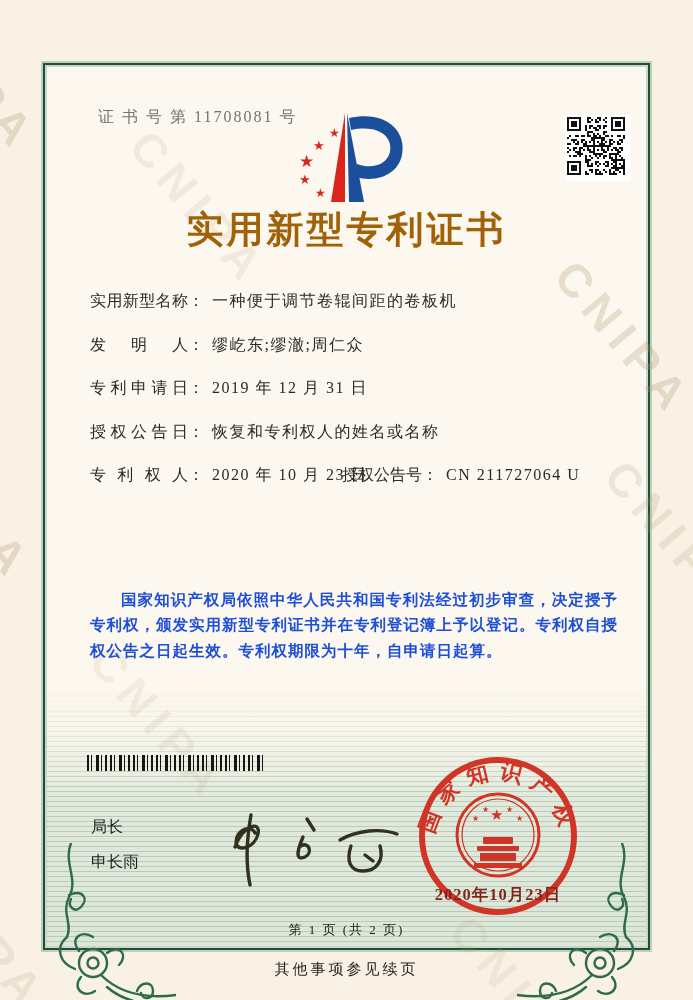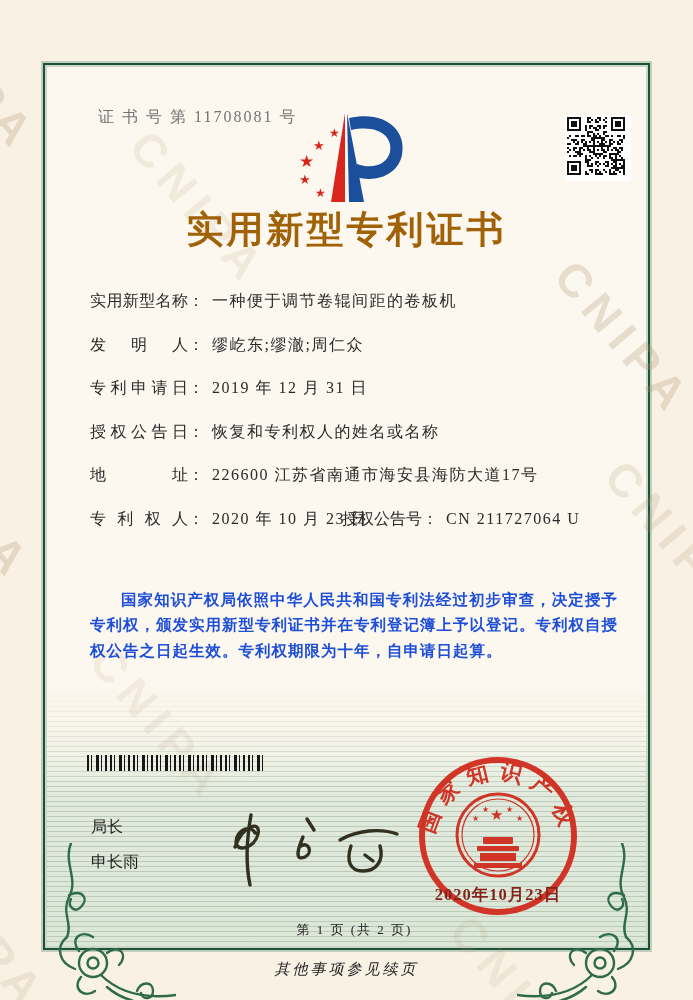--- a/index.html
+++ b/index.html
@@ -61,27 +61,27 @@
       #161616 14px 15px, rgba(0,0,0,0) 15px 18px,
       #161616 18px 20px, rgba(0,0,0,0) 20px 23px);
   }
   
   .signer{position:absolute;left:46px;top:752px;font-size:16px;color:#1e1e1e;font-family:Liberation Mono, monospace;}
   .signer .name{margin-top:14px;}
   .sig{position:absolute;left:160px;top:742px;}
   
   .seal{position:absolute;left:368px;top:686px;}
   
-  .pageinfo{position:absolute;left:0;top:856px;width:100%;text-align:center;font-size:13px;letter-spacing:2px;color:#222;padding-left:8px;}
+  .pageinfo{position:absolute;left:0;top:856px;width:100%;text-align:center;font-size:13px;letter-spacing:2px;color:#222;}
   .orn{position:absolute;top:778px;z-index:3;}
   .orn.left{left:-4px;}
   .orn.right{right:-4px;transform:scaleX(-1);}
   .footnote{
     position:absolute;left:0;top:960px;width:100%;z-index:3;
-    text-align:center;font-size:15px;letter-spacing:3px;color:#1f1f1f;font-style:italic;
+    text-align:center;font-size:15px;letter-spacing:3px;color:#1f1f1f;
   }
 </style>
 </head>
 <body>
 
 <div class="wm" style="left:-70px;top:-14px">CNIPA</div>
 <div class="wm" style="left:160px;top:120px;opacity:.55">CNIPA</div>
 <div class="wm" style="left:585px;top:250px">CNIPA</div>
 <div class="wm" style="left:-75px;top:415px">CNIPA</div>
 <div class="wm" style="left:635px;top:450px;opacity:.7">CNIPA</div>
@@ -138,23 +138,20 @@
         <span class="flabel">实用新型名称</span><span class="fcolon">：</span><span class="fvalue">一种便于调节卷辊间距的卷板机</span>
       </div>
       <div class="frow">
         <span class="flabel">发明人</span><span class="fcolon">：</span><span class="fvalue">缪屹东;缪澈;周仁众</span>
       </div>
       <div class="frow">
         <span class="flabel">专利申请日</span><span class="fcolon">：</span><span class="fvalue">2019 年 12 月 31 日</span>
       </div>
       <div class="frow">
         <span class="flabel">授权公告日</span><span class="fcolon">：</span><span class="fvalue">恢复和专利权人的姓名或名称</span>
-      </div>
-      <div class="frow">
-        <span class="flabel">地址</span><span class="fcolon">：</span><span class="fvalue">226600 江苏省南通市海安县海防大道17号</span>
       </div>
       <div class="frow">
         <span class="flabel">专利权人</span><span class="fcolon">：</span><span class="fvalue">2020 年 10 月 23 日</span>
         <span class="part2">
           <span>授权公告号</span><span class="fcolon">：</span><span class="fvalue">CN 211727064 U</span>
         </span>
       </div>
     </div>
 
     <div class="paras">

